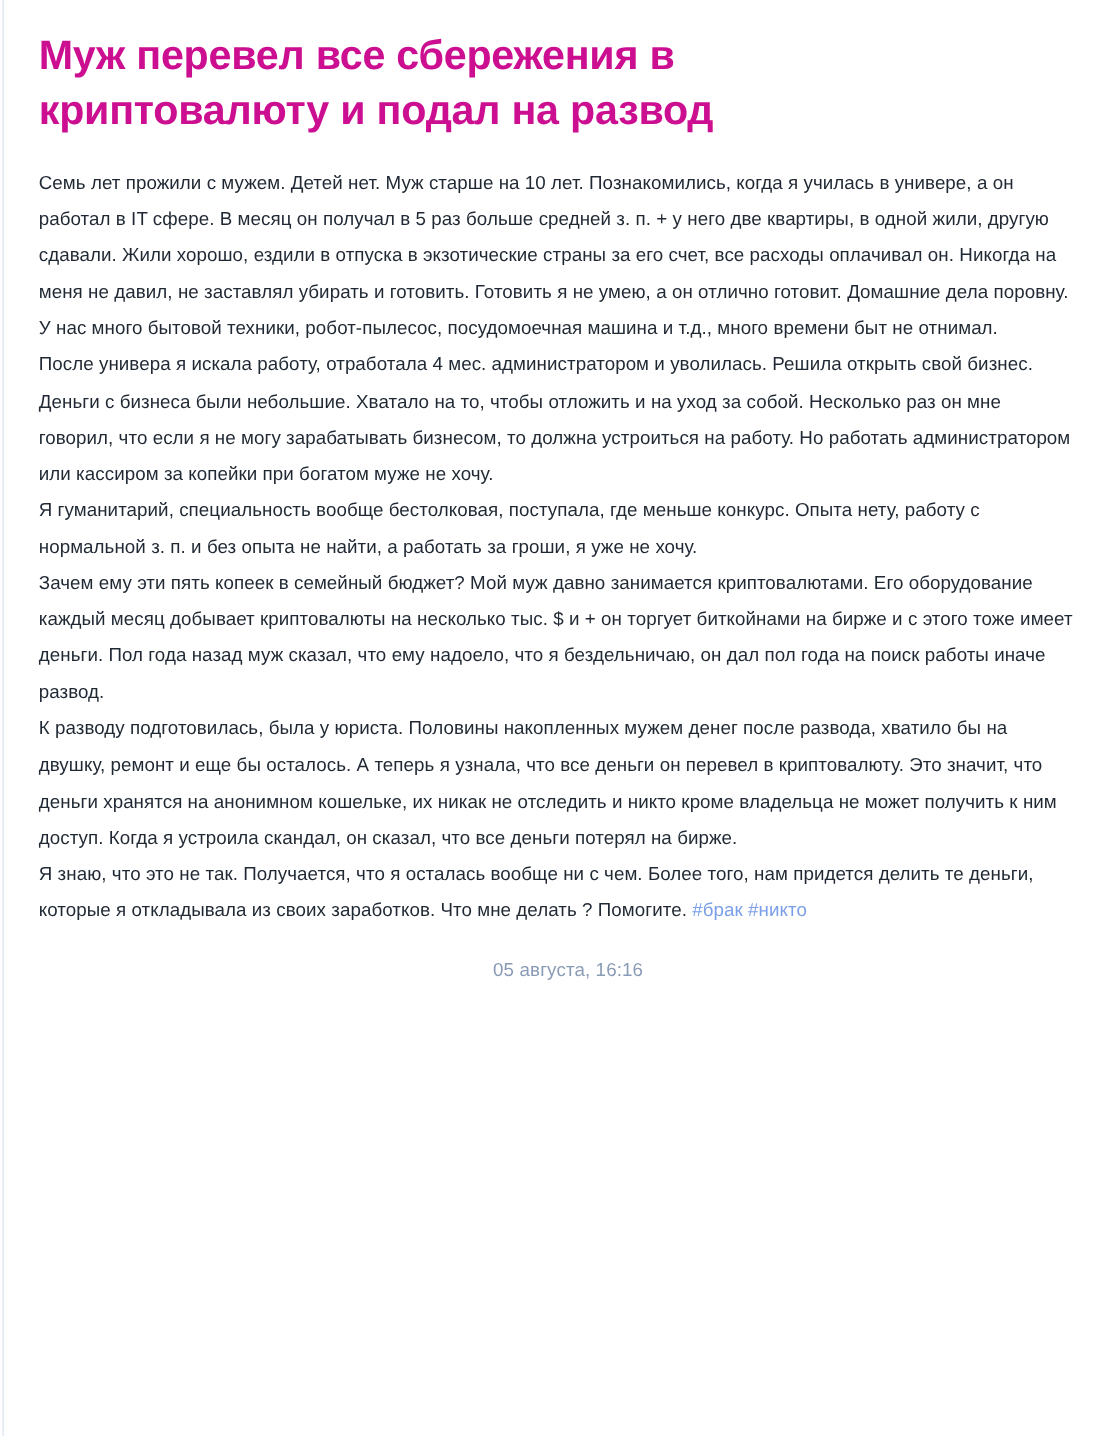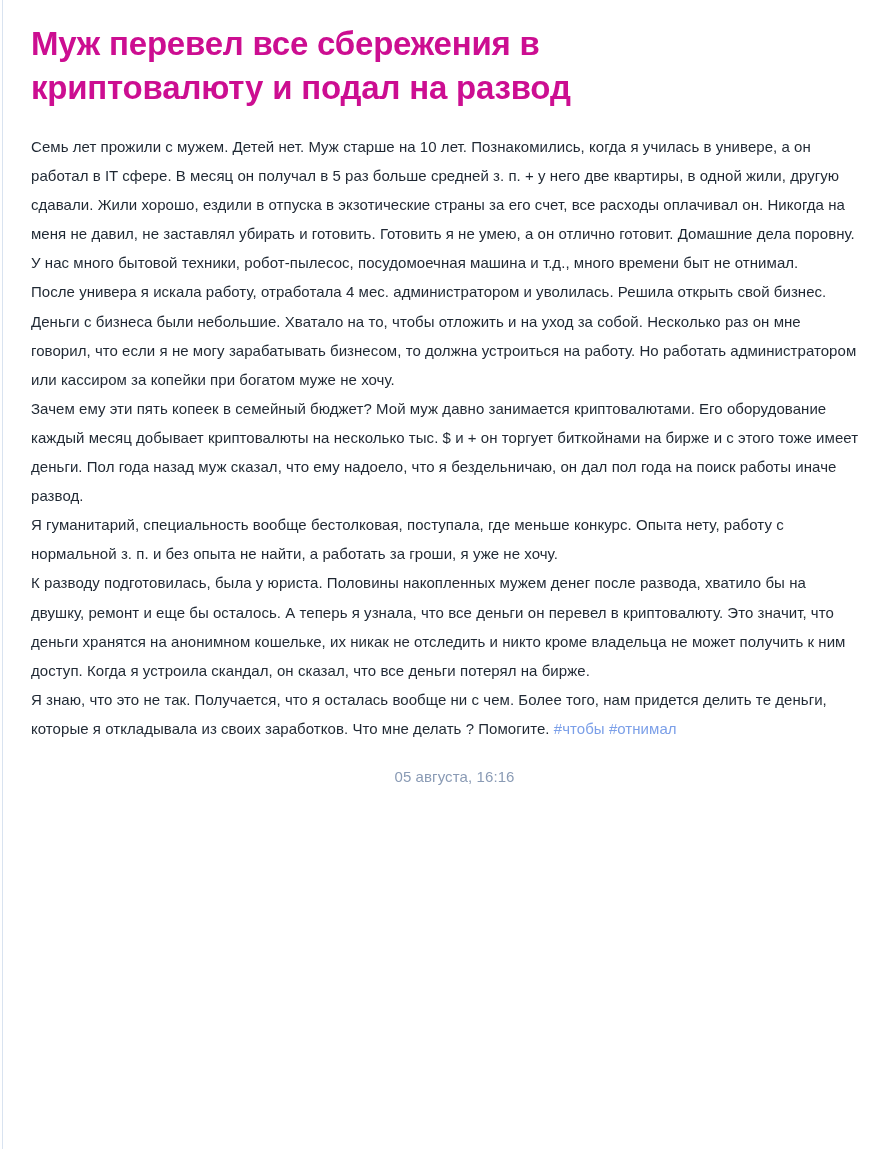--- a/index.html
+++ b/index.html
@@ -81,25 +81,25 @@
 <article class="article">
 
   <h1 class="article-title">Муж перевел все сбережения в криптовалюту и подал на развод</h1>
 
   <div class="article-body">
 
     <p>Семь лет прожили с мужем. Детей нет. Муж старше на 10 лет. Познакомились, когда я училась в универе, а он работал в IT сфере. В месяц он получал в 5 раз больше средней з. п. + у него две квартиры, в одной жили, другую сдавали. Жили хорошо, ездили в отпуска в экзотические страны за его счет, все расходы оплачивал он. Никогда на меня не давил, не заставлял убирать и готовить. Готовить я не умею, а он отлично готовит. Домашние дела поровну. У нас много бытовой техники, робот-пылесос, посудомоечная машина и т.д., много времени быт не отнимал.</p>
 
     <p>После универа я искала работу, отработала 4 мес. администратором и уволилась. Решила открыть свой бизнес. Деньги с бизнеса были небольшие. Хватало на то, чтобы отложить и на уход за собой. Несколько раз он мне говорил, что если я не могу зарабатывать бизнесом, то должна устроиться на работу. Но работать администратором или кассиром за копейки при богатом муже не хочу.</p>
 
+    <p>Я гуманитарий, специальность вообще бестолковая, поступала, где меньше конкурс. Опыта нету, работу с нормальной з. п. и без опыта не найти, а работать за гроши, я уже не хочу.</p>
+
     <p>Зачем ему эти пять копеек в семейный бюджет? Мой муж давно занимается криптовалютами. Его оборудование каждый месяц добывает криптовалюты на несколько тыс. $ и + он торгует биткойнами на бирже и с этого тоже имеет деньги. Пол года назад муж сказал, что ему надоело, что я бездельничаю, он дал пол года на поиск работы иначе развод.</p>
-
-    <p>Я гуманитарий, специальность вообще бестолковая, поступала, где меньше конкурс. Опыта нету, работу с нормальной з. п. и без опыта не найти, а работать за гроши, я уже не хочу.</p>
 
     <p>К разводу подготовилась, была у юриста. Половины накопленных мужем денег после развода, хватило бы на двушку, ремонт и еще бы осталось. А теперь я узнала, что все деньги он перевел в криптовалюту. Это значит, что деньги хранятся на анонимном кошельке, их никак не отследить и никто кроме владельца не может получить к ним доступ. Когда я устроила скандал, он сказал, что все деньги потерял на бирже.</p>
 
-    <p><span>Я знаю, что это не так. Получается, что я осталась вообще ни с чем. Более того, нам придется делить те деньги, которые я откладывала из своих заработков. Что мне делать ? Помогите. </span><a class="hashtag" href="#">#чтобы</a><span> </span><a class="hashtag" href="#">#отнимал</a></p>
+    <p><span>Я знаю, что это не так. Получается, что я осталась вообще ни с чем. Более того, нам придется делить те деньги, которые я откладывала из своих заработков. Что мне делать ? Помогите. </span><a class="hashtag" href="#">#брак</a><span> </span><a class="hashtag" href="#">#никто</a></p>
 
   </div>
 
   <div class="article-meta">05 августа, 16:16</div>
 
 </article>
 
 </body></html>

